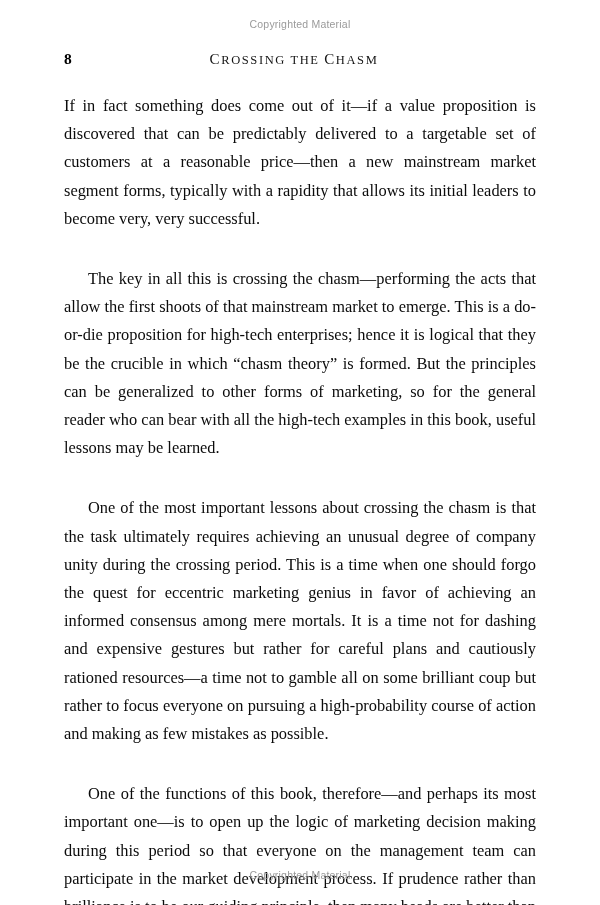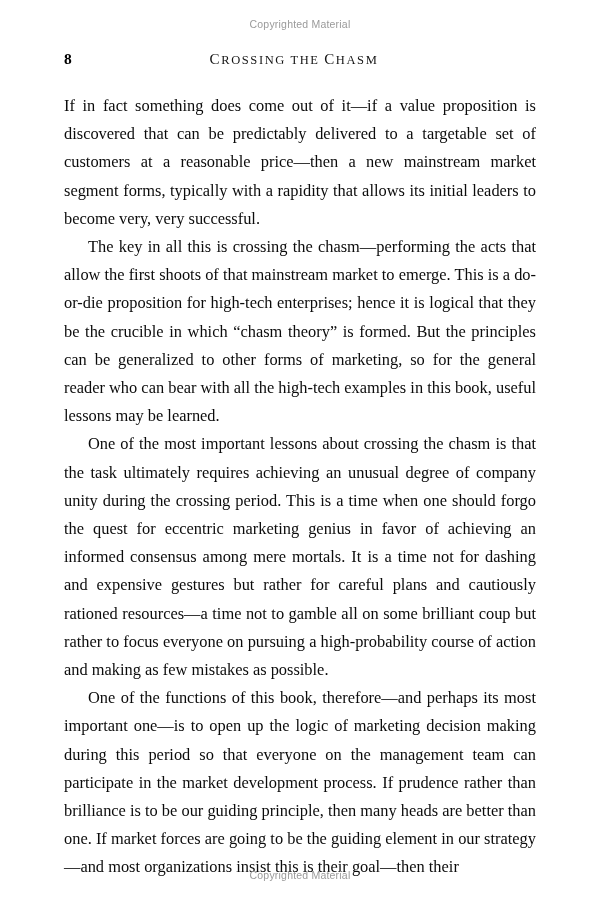--- a/index.html
+++ b/index.html
@@ -77,20 +77,21 @@
     font-size: 16.4px;
     line-height: 28.2px;
     text-align: justify;
     text-justify: inter-word;
     hyphens: none;
     color: #0b0b0b;
     font-family: Liberation Serif, serif;
   }
   .body-text p + p {
     text-indent: 24px;
+    margin-top: 32px;
   }
 </style>
 </head>
 <body>
 
 <div class="page">
 
   <div class="watermark watermark-top">Copyrighted Material</div>
 
   <div class="running-head">

